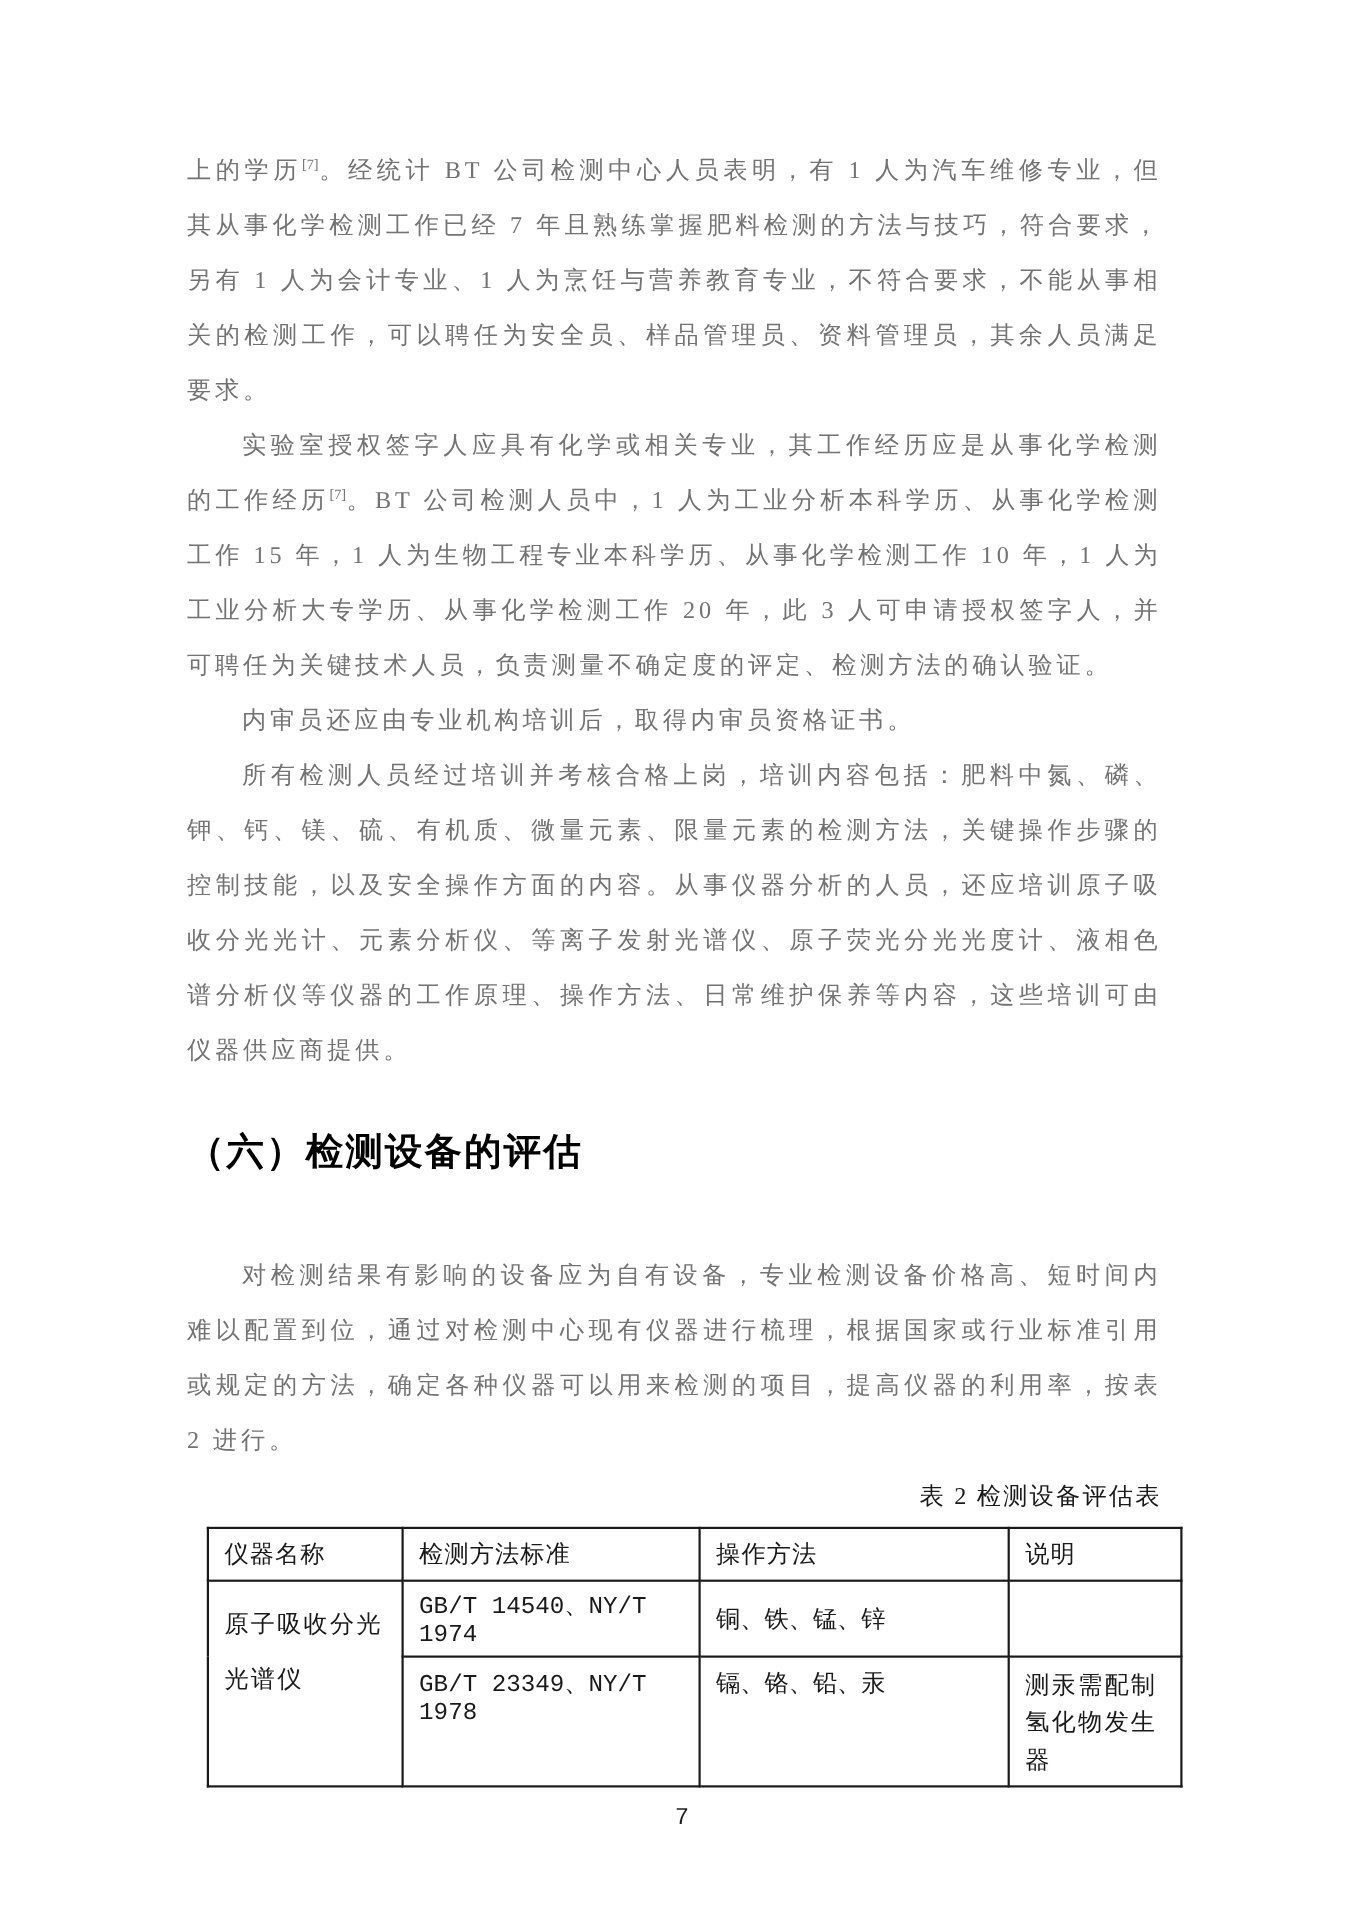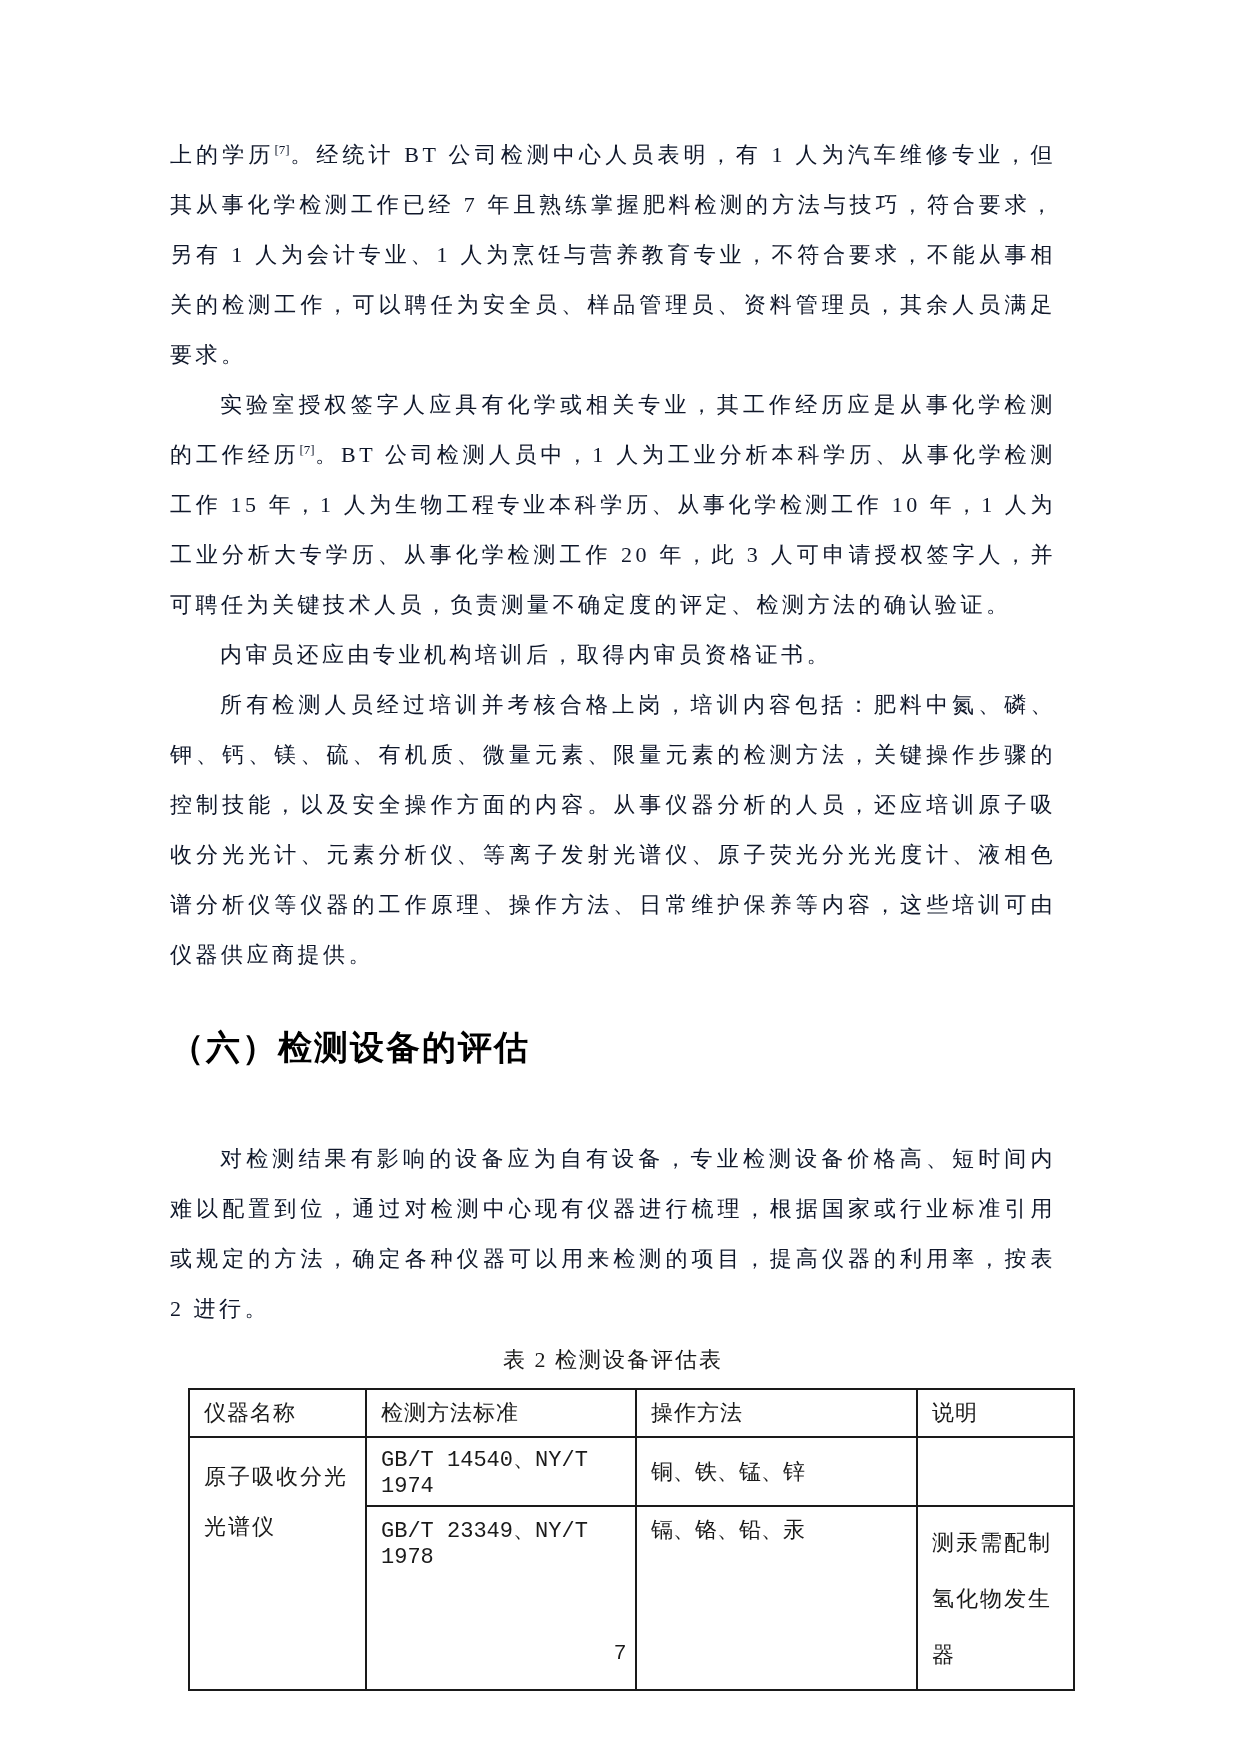--- a/index.html
+++ b/index.html
@@ -21,21 +21,21 @@
     left: 170px;
     top: 130px;
     width: 886px;
   }
   p.body-par {
     margin: 0;
     font-size: 22px;
     line-height: 50px;
     letter-spacing: 3.5px;
     text-align: justify;
-    color: #0f172a;
+    color: #737373;
   }
   p.indent {
     text-indent: 50px;
   }
   sup.fnref {
     font-size: 13px;
     letter-spacing: 0;
     line-height: 0;
     vertical-align: super;
   }
@@ -45,21 +45,21 @@
     font-size: 34px;
     line-height: 46px;
     font-weight: 700;
     letter-spacing: 2px;
     color: #000000;
   }
   .table-caption {
     margin: 8px 0 10px 0;
     font-size: 22px;
     line-height: 36px;
-    text-align: center;
+    text-align: right;
     letter-spacing: 2px;
     color: #1a1a1a;
   }
   table.eval-table {
     border-collapse: collapse;
     table-layout: fixed;
     margin-left: 18px;
     width: 885px;
   }
   table.eval-table th,
@@ -94,21 +94,21 @@
     letter-spacing: 2px;
   }
   td.standard-cell {
     font-family: Liberation Mono, monospace;
     font-size: 21px;
   }
   td.standard-center {
     text-align: center;
   }
   td.note-cell {
-    line-height: 56px;
+    line-height: 34px;
     text-align: justify;
     letter-spacing: 2px;
   }
   .page-footer {
     position: absolute;
     left: 0;
     top: 1640px;
     width: 100%;
     text-align: center;
     font-family: "Liberation Sans", "DejaVu Sans", sans-serif;

